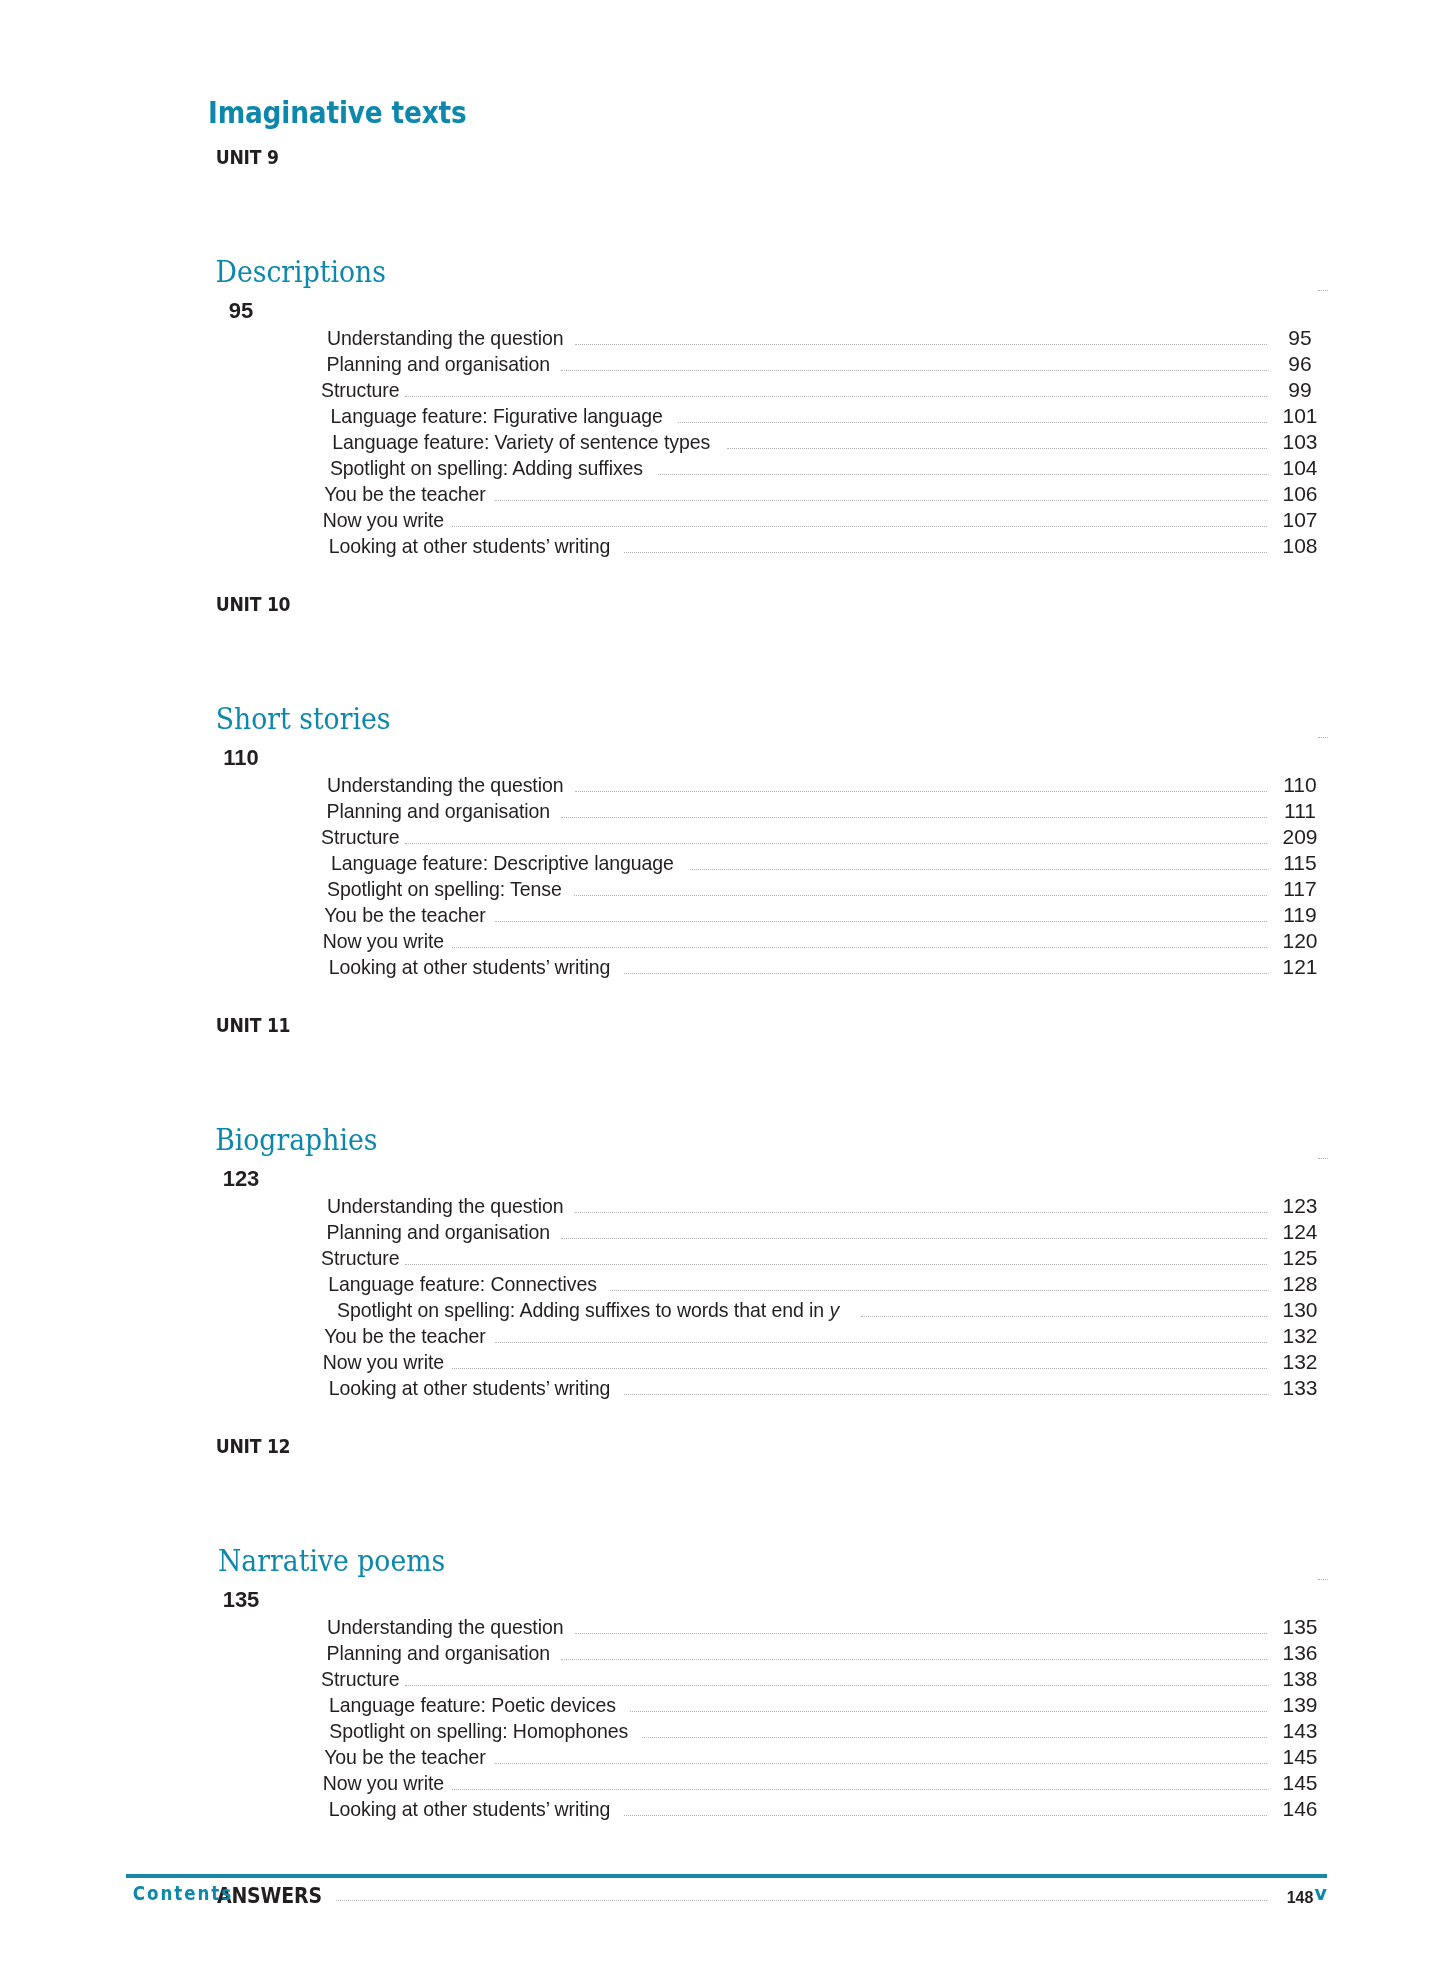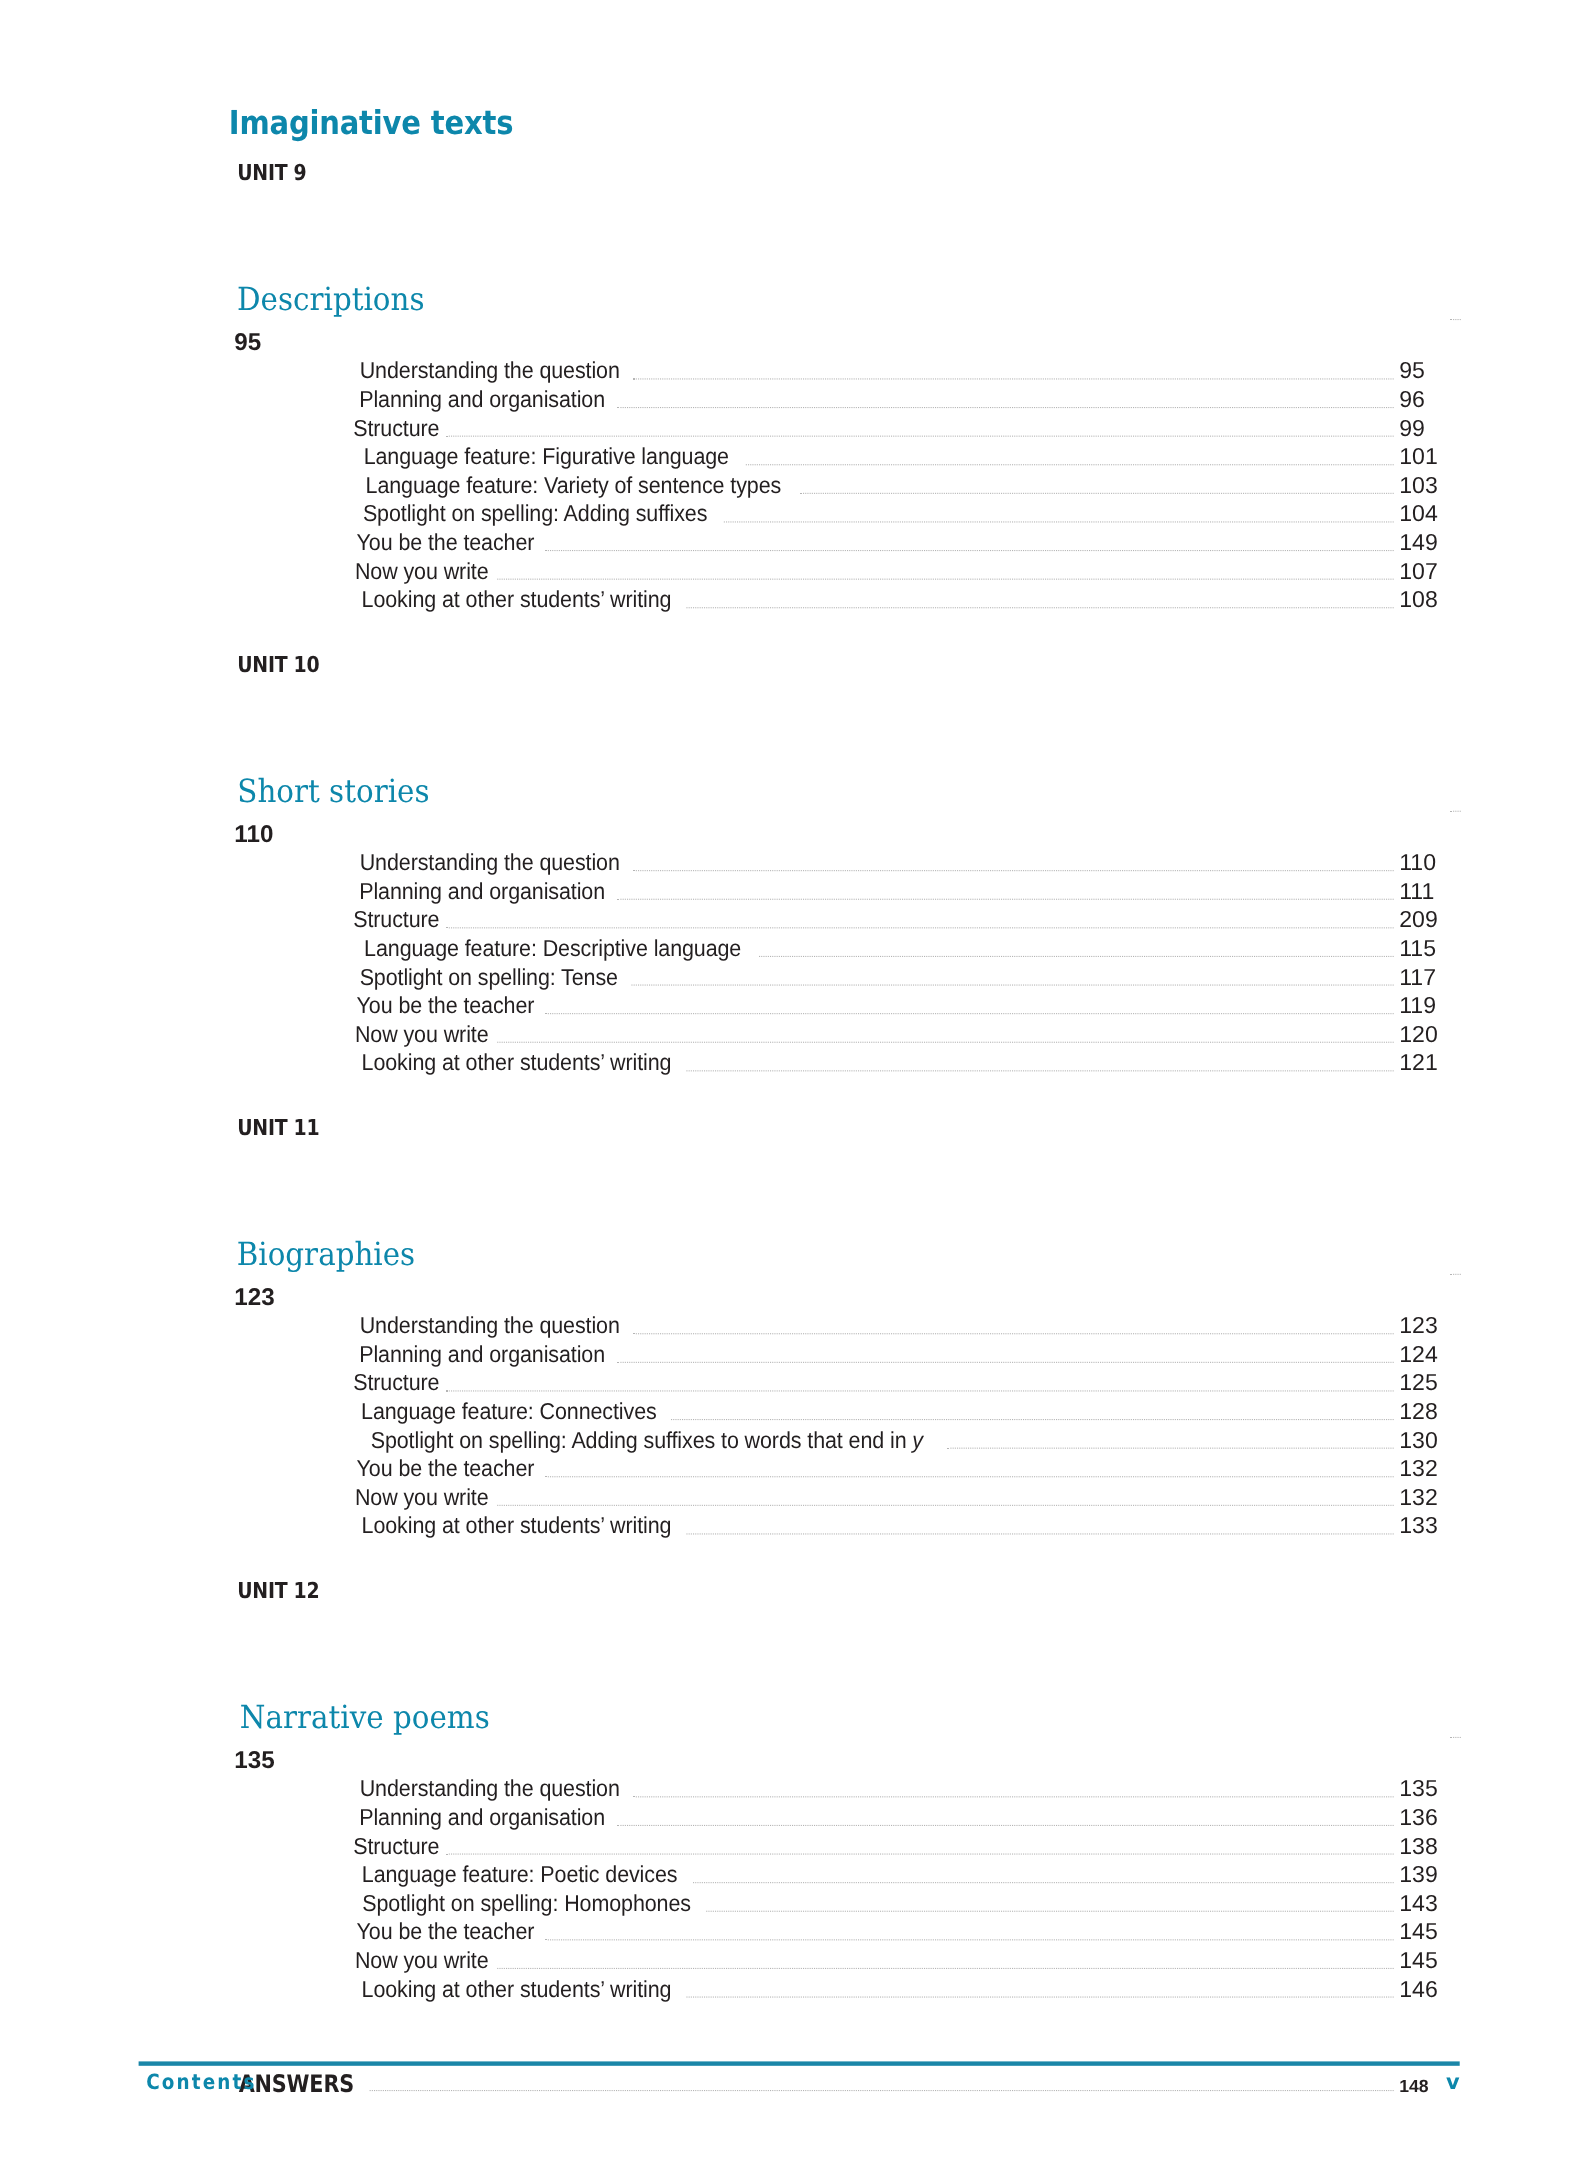--- a/index.html
+++ b/index.html
@@ -106,21 +106,21 @@
     border-bottom: 1px dotted #a8a8a8;
     opacity: 0.85;
   }
   .leader-bold {
     margin-bottom: 7px;
   }
 
   .pageno {
     flex: 0 0 auto;
     min-width: 56px;
-    text-align: left;
+    text-align: center;
     font-size: 21px;
     color: #231f20;
     white-space: nowrap;
     padding-left: 5px;
   }
   .pageno-bold {
     font-weight: bold;
     font-size: 22px;
   }
 
@@ -229,21 +229,21 @@
           <div class="row sub-row">
             <span class="sub-indent"></span>
             <span class="sub-title">Spotlight on spelling: Adding suffixes</span>
             <span class="leader"></span>
             <span class="pageno">104</span>
           </div>
           <div class="row sub-row">
             <span class="sub-indent"></span>
             <span class="sub-title">You be the teacher</span>
             <span class="leader"></span>
-            <span class="pageno">149</span>
+            <span class="pageno">106</span>
           </div>
           <div class="row sub-row">
             <span class="sub-indent"></span>
             <span class="sub-title">Now you write</span>
             <span class="leader"></span>
             <span class="pageno">107</span>
           </div>
           <div class="row sub-row">
             <span class="sub-indent"></span>
             <span class="sub-title">Looking at other students’ writing</span>

